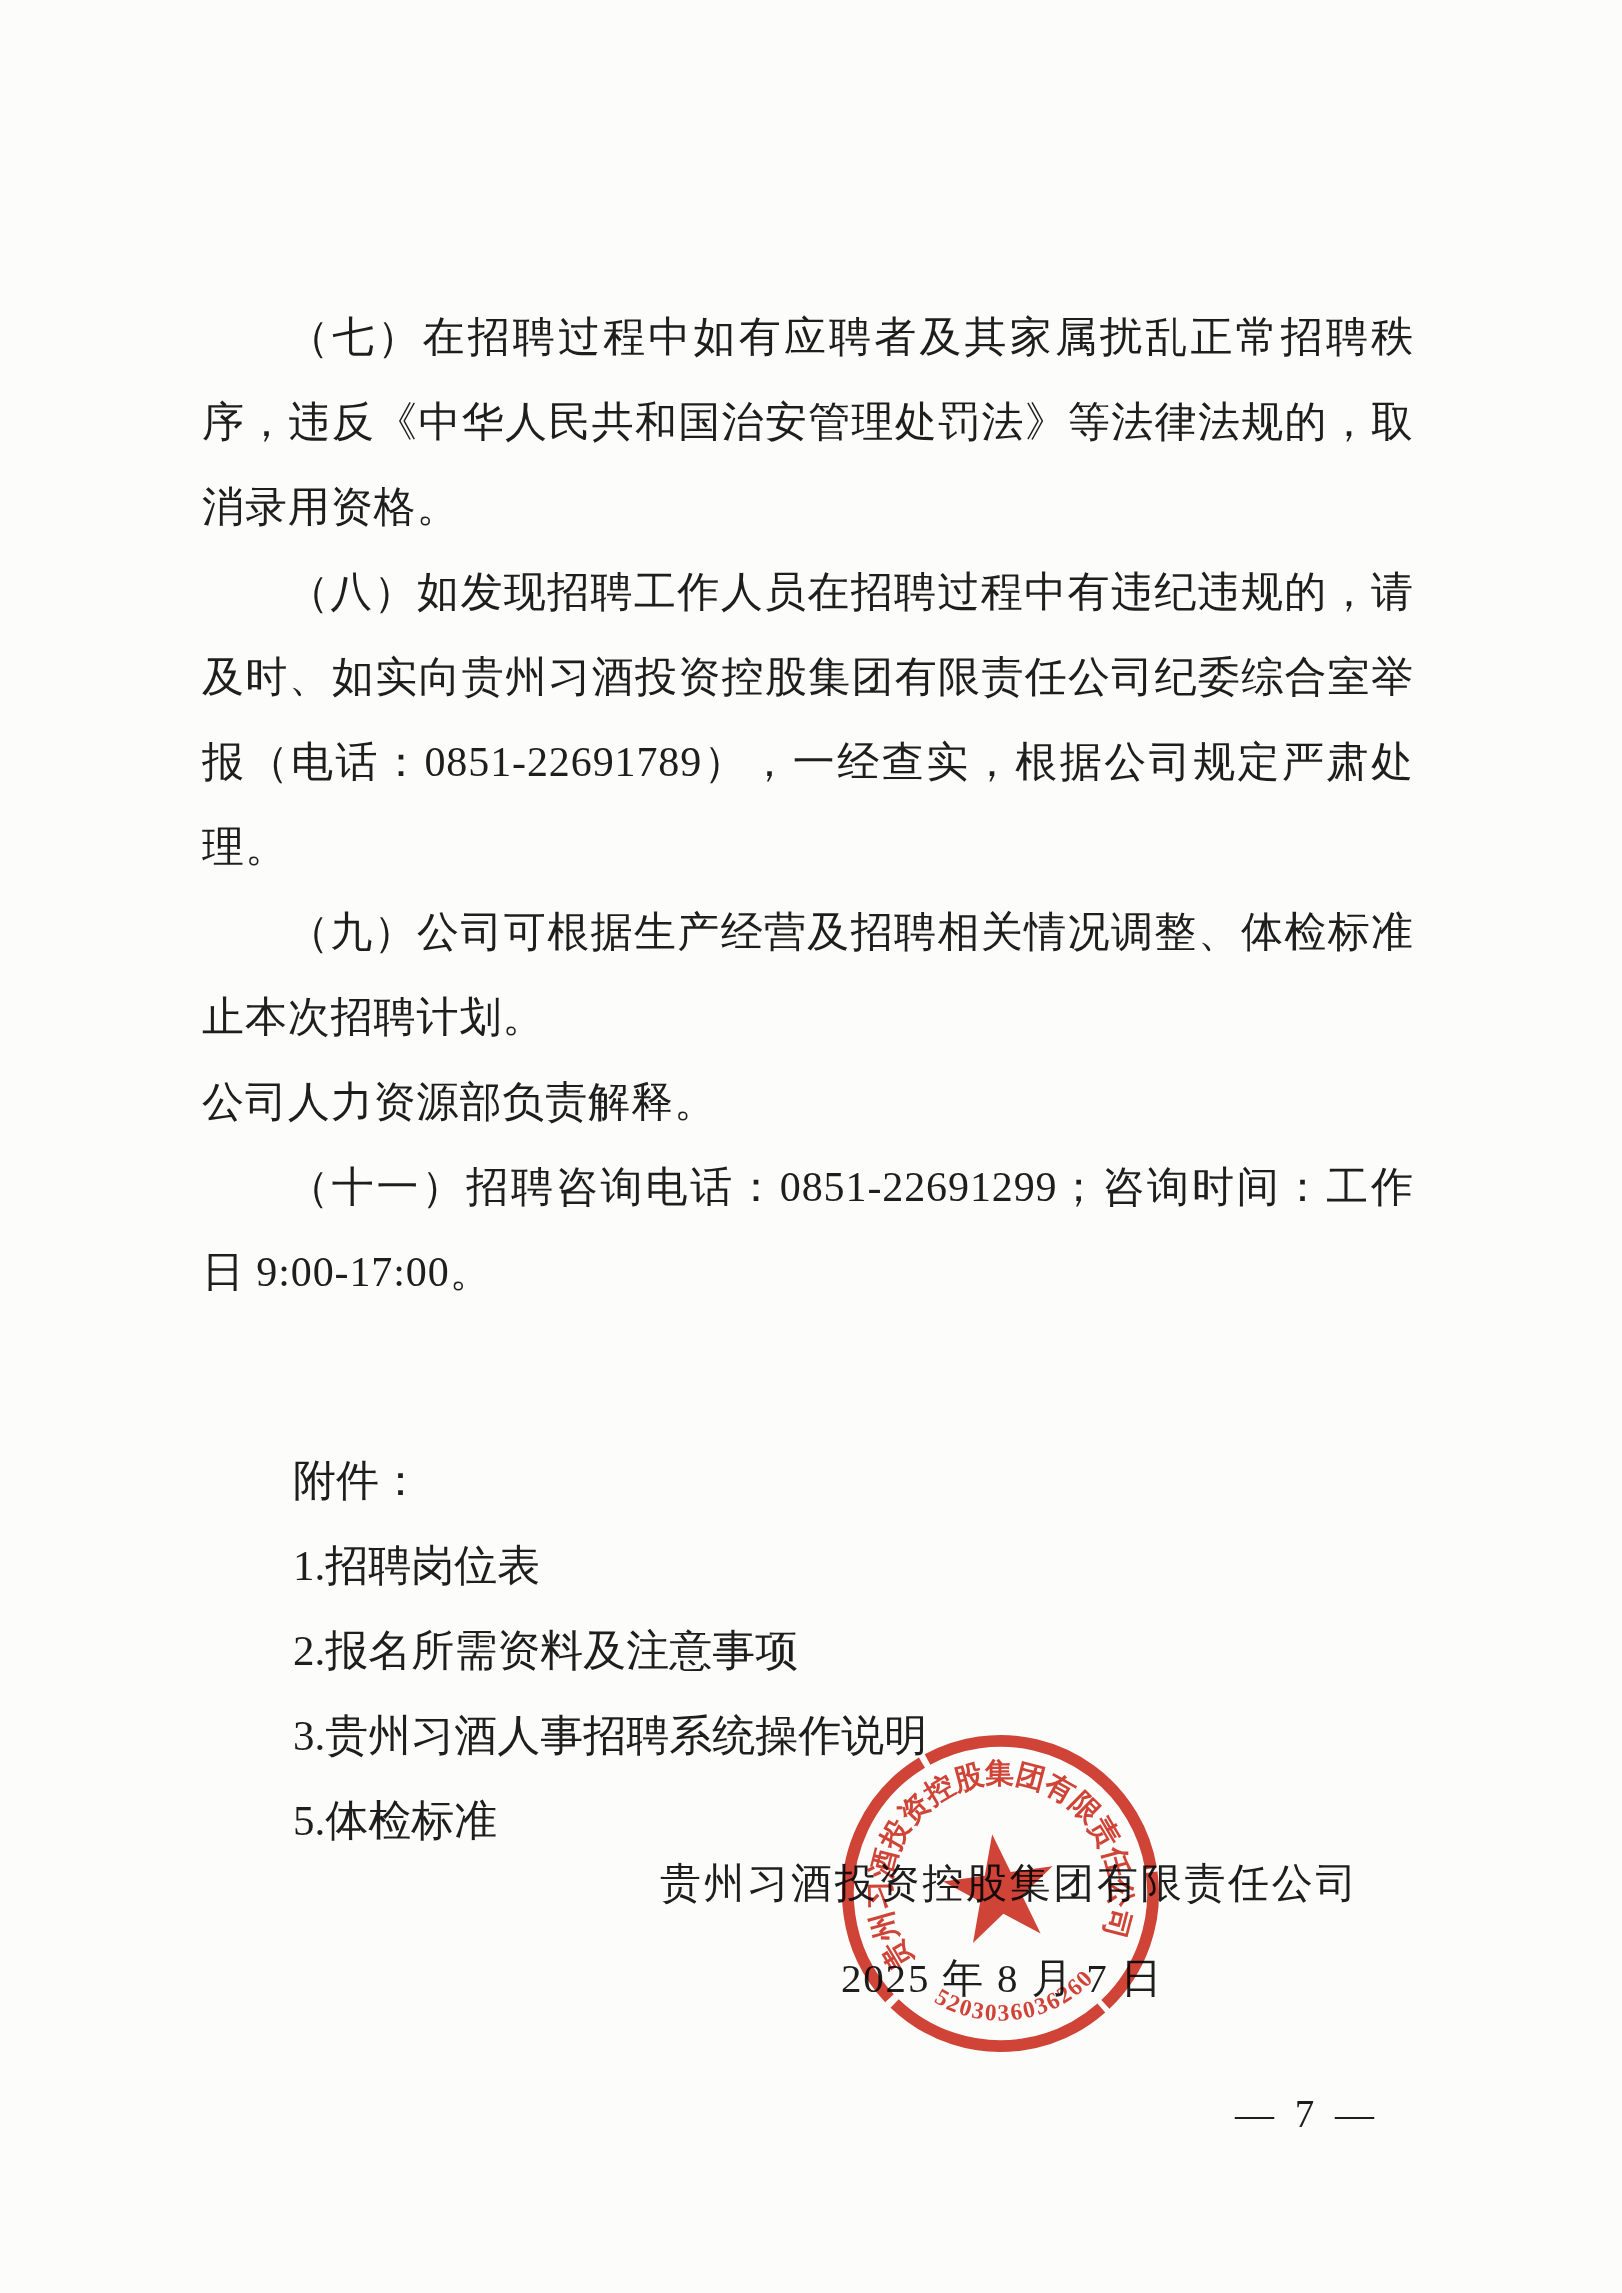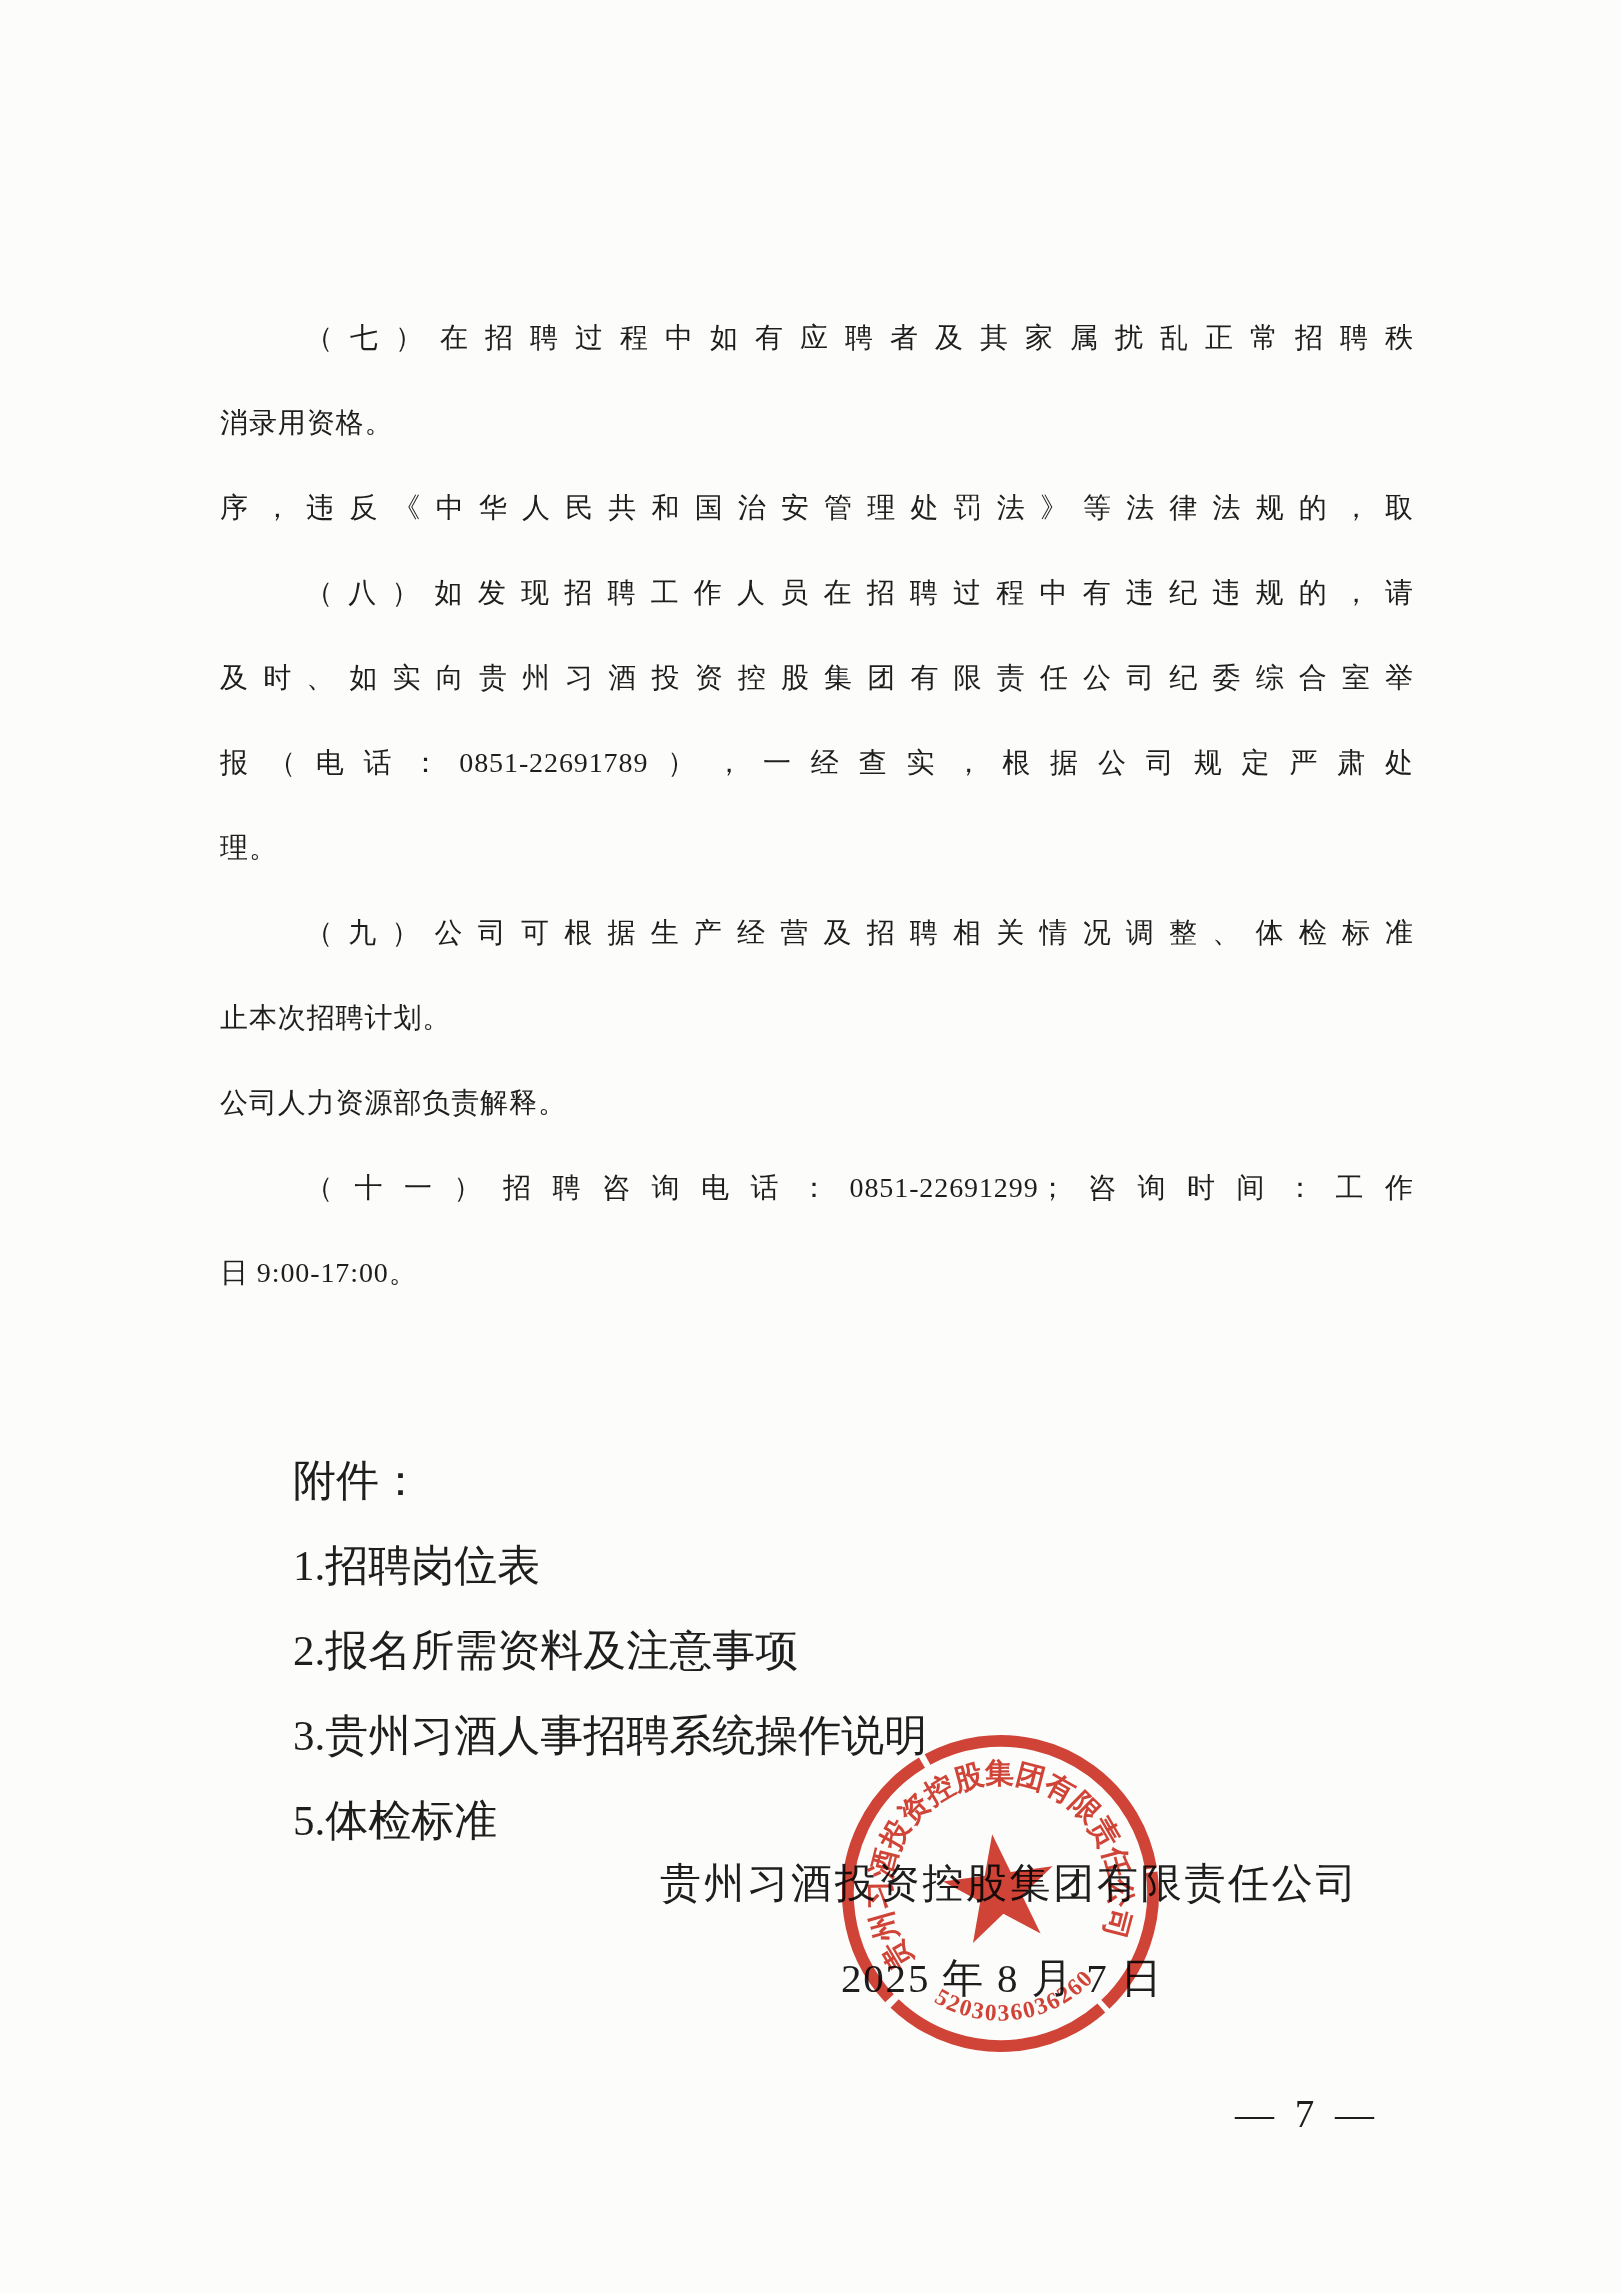--- a/index.html
+++ b/index.html
@@ -13,24 +13,23 @@
     color:#1e1e1e;
   }
   
   .doc-body{
     position:absolute;
     left:202px;top:295px;width:1212px;
   }
   .line{
     height:85px;
     line-height:85px;
-    font-size:28px;
+    font-size:42px;
     letter-spacing:0.9px;
     white-space:nowrap;
-    margin-left:18px;
   }
   .line.fill{
     white-space:normal;
     text-align:justify;
     text-align-last:justify;
   }
   .line.indent{padding-left:85px;}
   
   .attachments{
     position:absolute;
@@ -75,22 +74,22 @@
     opacity:.92;
   }
 </style>
 </head>
 <body>
 
 <div class="page">
 
   <div class="doc-body">
       <div class="line fill indent">（七）在招聘过程中如有应聘者及其家属扰乱正常招聘秩</div>
+      <div class="line fill">序，违反《中华人民共和国治安管理处罚法》等法律法规的，取</div>
       <div class="line">消录用资格。</div>
-      <div class="line fill">序，违反《中华人民共和国治安管理处罚法》等法律法规的，取</div>
       <div class="line fill indent">（八）如发现招聘工作人员在招聘过程中有违纪违规的，请</div>
       <div class="line fill">及时、如实向贵州习酒投资控股集团有限责任公司纪委综合室举</div>
       <div class="line fill">报（电话：0851-22691789），一经查实，根据公司规定严肃处</div>
       <div class="line">理。</div>
       <div class="line fill indent">（九）公司可根据生产经营及招聘相关情况调整、体检标准</div>
       <div class="line">止本次招聘计划。</div>
       <div class="line">公司人力资源部负责解释。</div>
       <div class="line fill indent">（十一）招聘咨询电话：0851-22691299；咨询时间：工作</div>
       <div class="line">日 9:00-17:00。</div>
     </div>

